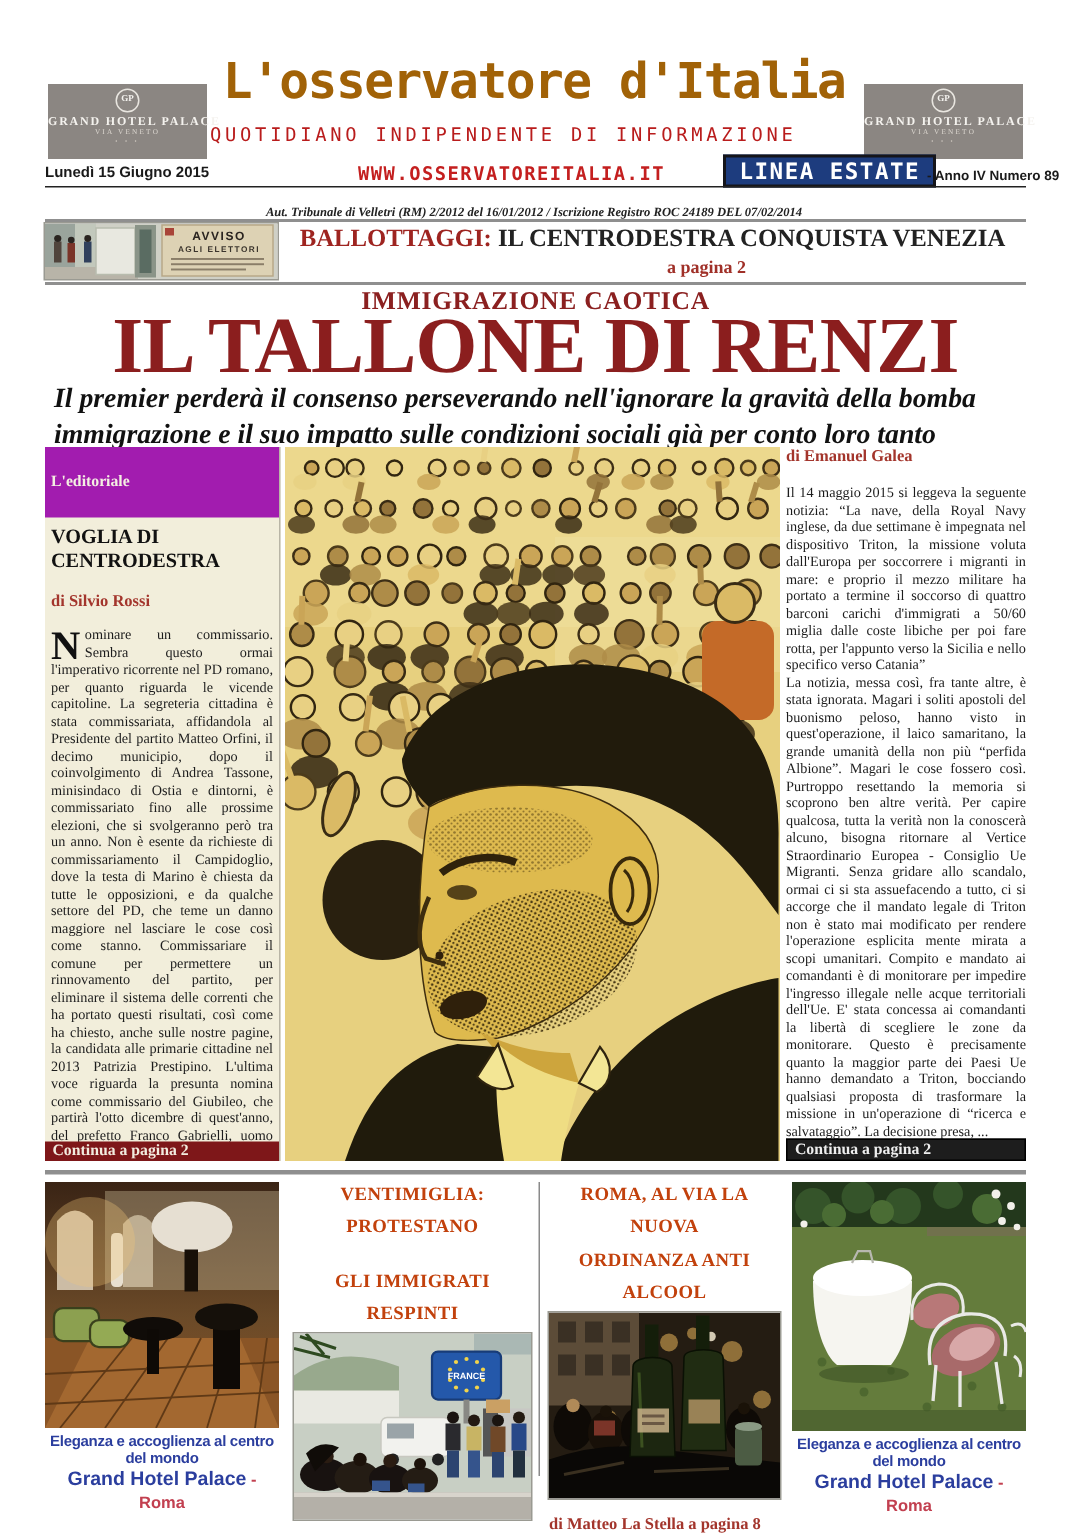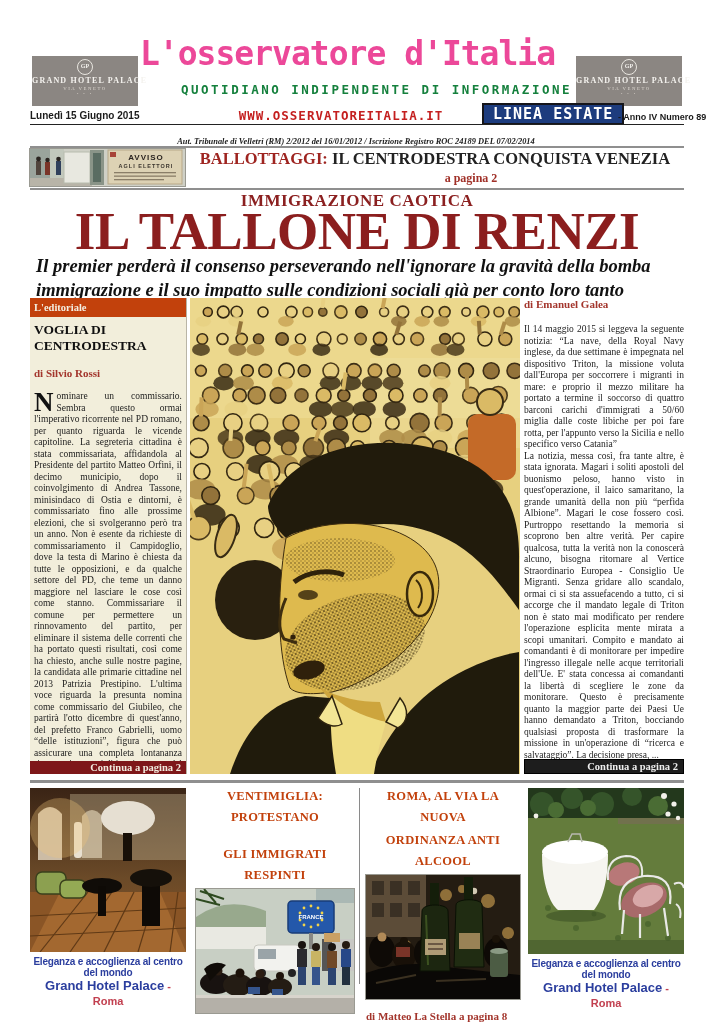--- a/index.html
+++ b/index.html
@@ -11,46 +11,46 @@
   .rule{background:#222;height:1px;}
   .grayrule{background:#8f8f8f;}
   
   .logo-box{width:106px;height:50px;background:#8b8682;color:#f4f2ee;text-align:center;
             font-family:"Liberation Serif",serif;}
   .logo-orn{width:14px;height:14px;border:1px solid #e9e6e0;border-radius:50%;margin:3px auto 1px auto;
             font-size:6px;line-height:13px;font-weight:bold;}
   .logo-name{font-size:8px;letter-spacing:1.2px;font-weight:bold;white-space:nowrap;}
   .logo-sub{font-size:4.8px;letter-spacing:1.5px;margin-top:1px;color:#ded9d2;}
   .logo-dots{font-size:4px;letter-spacing:2px;color:#cfc9c1;}
-  .masthead{font-size:33px;font-weight:bold;color:#ec4899;text-align:left;letter-spacing:-1px;}
-  .subtitle{font-size:12.5px;font-weight:bold;color:#15803d;text-align:right;letter-spacing:2.5px;}
+  .masthead{font-size:33px;font-weight:bold;color:#a16207;text-align:center;letter-spacing:-1px;}
+  .subtitle{font-size:12.5px;font-weight:normal;color:#b91c1c;text-align:left;letter-spacing:2.5px;}
   .dateline{font-size:10px;font-weight:bold;}
   .website{font-size:12.5px;font-weight:bold;color:#c41f1f;text-align:center;letter-spacing:1px;}
   .badge{background:#1d3c7e;color:#fff;border:2px solid #15151a;
          font-family:"DejaVu Sans Mono",monospace;font-weight:bold;font-size:15px;
          padding:0px 9px;letter-spacing:1px;}
   .issue{font-size:9px;font-weight:bold;}
   .impressum{font-size:8.4px;font-style:italic;text-align:center;color:#222;width:652px;}
   
   .tophead{font-size:16.5px;font-weight:bold;text-align:center;color:#222;}
   .tophead .lead{color:#9e2420;}
   .pageref{font-size:12px;font-weight:bold;color:#a03028;text-align:center;}
   
   .kicker{font-size:17px;font-weight:bold;color:#8b2020;text-align:center;letter-spacing:.5px;}
   .headline{font-size:53px;font-weight:bold;color:#8b1e1e;text-align:center;letter-spacing:-.5px;line-height:50px;}
   .subhead{font-size:18.5px;font-weight:bold;font-style:italic;color:#111;line-height:24px;}
   
   .edit-col{width:156px;height:476px;background:#f2eedb;border-right:1px solid #b9b5a6;overflow:hidden;}
-  .edit-banner{background:#c2410c;color:#f4efe2;font-size:10.5px;font-weight:bold;padding:4px 4px;}
+  .edit-banner{background:#a21caf;color:#f4efe2;font-size:10.5px;font-weight:bold;padding:18px 4px;}
   .edit-title{font-size:13.5px;font-weight:bold;color:#111;padding:5px 4px 0 4px;}
   .byline-red{font-size:11px;font-weight:bold;color:#a3352c;}
   .colbody{font-size:9.5px;line-height:11.5px;text-align:justify;color:#1c1c1c;}
   .dropcap{float:left;font-size:27px;line-height:22px;font-weight:bold;padding-right:3px;color:#111;}
   .continua{position:absolute;left:0;bottom:0;width:100%;box-sizing:border-box;
-            color:#f2ecdf;font-size:10.5px;font-weight:bold;padding:1px 5px;text-align:right;}
+            color:#f2ecdf;font-size:10.5px;font-weight:bold;padding:1px 5px;}
   .continua.red{background:#7e1719;}
   .continua.black{background:#1d1d1d;border:1px solid #000;color:#eee;}
   .right-col{width:160px;height:476px;overflow:hidden;}
   .prelines{white-space:pre-line;}
   
   .bot-title{font-size:12.5px;font-weight:bold;color:#c2410c;letter-spacing:.3px;line-height:21px;text-align:center;}
   .bot-byline{font-size:11px;font-weight:bold;color:#a3352c;}
   .ad-caption{font-family:"Liberation Sans",sans-serif;font-weight:bold;color:#2b3e9e;
               font-size:10px;text-align:center;letter-spacing:-.2px;}
   .ad-brand{font-family:"Liberation Sans",sans-serif;font-weight:bold;color:#2b3e9e;

